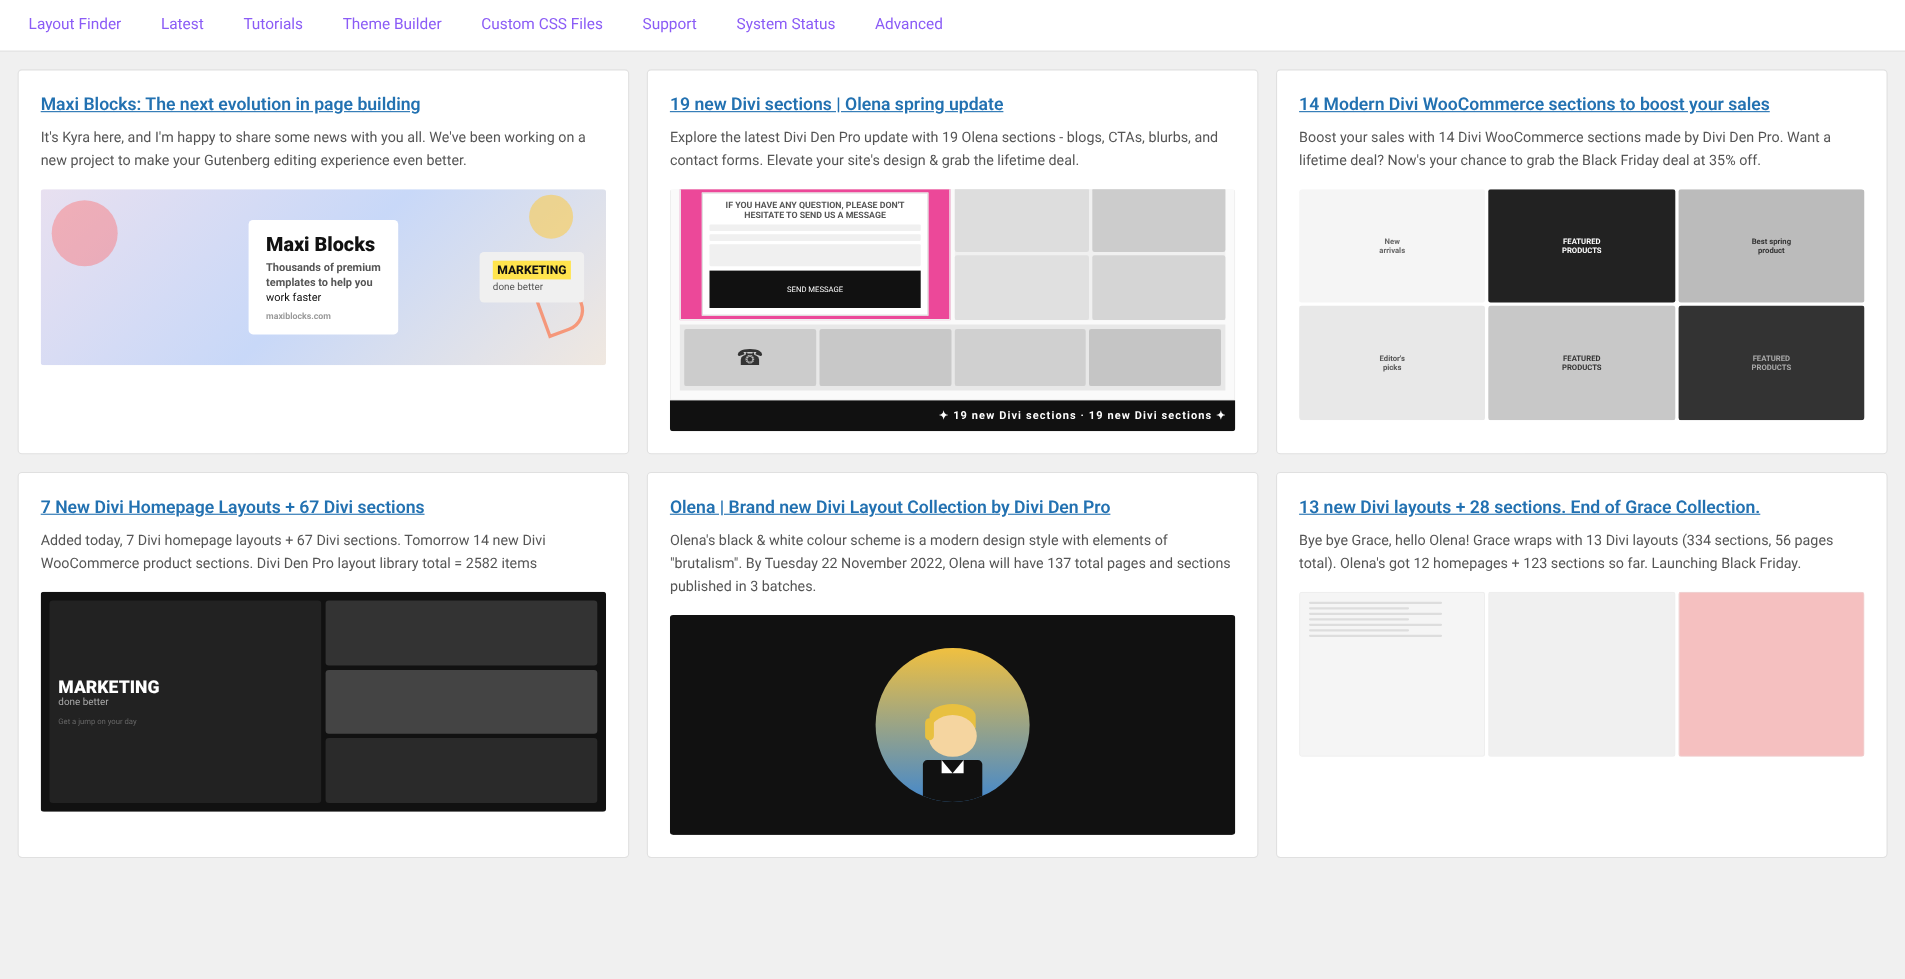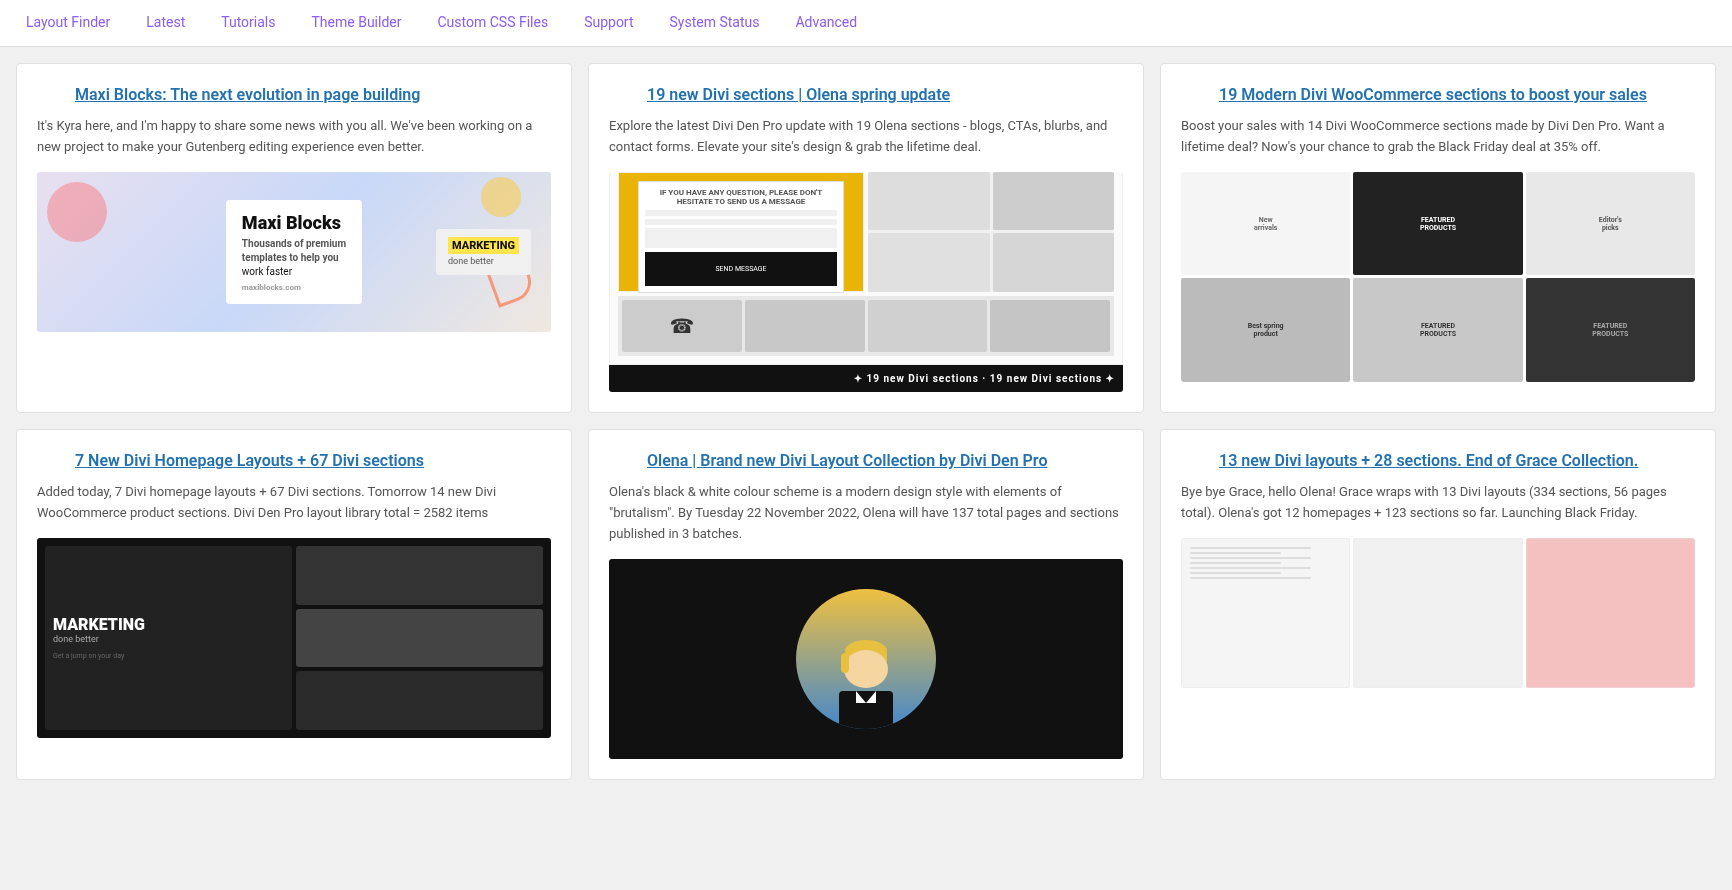--- a/index.html
+++ b/index.html
@@ -39,21 +39,20 @@
     }
 
     .card-title {
       font-size: 16px;
       font-weight: 600;
       color: #2271b1;
       text-decoration: underline;
       line-height: 1.4;
       margin-bottom: 10px;
       cursor: pointer;
-      margin-left: 38px;
     }
 
     .card-desc {
       font-size: 13px;
       color: #555;
       line-height: 1.6;
       margin-bottom: 14px;
     }
 
     .card-image {
@@ -288,21 +287,21 @@
         </div>
       </div>
     </div>
     </div>
     <div class="card">
       <div class="card-title">19 new Divi sections | Olena spring update</div>
       <div class="card-desc">Explore the latest Divi Den Pro update with 19 Olena sections - blogs, CTAs, blurbs, and contact forms. Elevate your site's design &amp; grab the lifetime deal.</div>
       <div class="card-image">
       <div class="img-divi">
         <div class="img-divi-top">
-          <div style="background:#eab308;border:1px solid #eee;height:120px;display:flex;flex-direction:column;align-items:center;padding:8px;">
+          <div style="background:#ec4899;border:1px solid #eee;height:120px;display:flex;flex-direction:column;justify-content:center;align-items:center;padding:8px;">
             <div class="divi-form-area" style="width:90%">
               <div style="font-size:8px;font-weight:700;text-align:center;margin-bottom:4px;">IF YOU HAVE ANY QUESTION, PLEASE DON'T<br>HESITATE TO SEND US A MESSAGE</div>
               <div class="divi-form-line"></div>
               <div class="divi-form-line"></div>
               <div class="divi-form-line" style="height:20px;"></div>
               <div style="background:#111;color:#fff;font-size:7px;text-align:center;padding:13px;margin-top:4px;">SEND MESSAGE</div>
             </div>
           </div>
           <div style="background:#f0f0f0;height:120px;display:grid;grid-template-columns:1fr 1fr;grid-template-rows:1fr 1fr;gap:3px;">
             <div style="background:#ddd;border-radius:2px;"></div>
@@ -317,35 +316,35 @@
             <div style="background:#c8c8c8;border-radius:2px;"></div>
             <div style="background:#d0d0d0;border-radius:2px;"></div>
             <div style="background:#c5c5c5;border-radius:2px;"></div>
           </div>
         </div>
         <div class="img-divi-bottom">✦ 19 new Divi sections · 19 new Divi sections ✦</div>
       </div>
     </div>
     </div>
     <div class="card">
-      <div class="card-title">19 Modern Divi WooCommerce sections to boost your sales</div>
+      <div class="card-title">14 Modern Divi WooCommerce sections to boost your sales</div>
       <div class="card-desc">Boost your sales with 14 Divi WooCommerce sections made by Divi Den Pro. Want a lifetime deal? Now's your chance to grab the Black Friday deal at 35% off.</div>
       <div class="card-image">
       <div class="img-woo">
         <div class="img-woo-cell light">
             <div class="img-woo-label" style="color:#666">New<br>arrivals</div>
           </div>
         <div class="img-woo-cell dark">
             <div class="img-woo-label" style="color:#fff">FEATURED<br>PRODUCTS</div>
           </div>
+        <div class="img-woo-cell medium">
+            <div class="img-woo-label" style="color:#333">Best spring<br>product</div>
+          </div>
         <div class="img-woo-cell light" style="background:#e8e8e8;">
             <div class="img-woo-label" style="color:#555">Editor's<br>picks</div>
-          </div>
-        <div class="img-woo-cell medium">
-            <div class="img-woo-label" style="color:#333">Best spring<br>product</div>
           </div>
         <div class="img-woo-cell medium" style="background:#c8c8c8;">
             <div class="img-woo-label" style="color:#333">FEATURED<br>PRODUCTS</div>
           </div>
         <div class="img-woo-cell dark" style="background:#333;">
             <div class="img-woo-label" style="color:#aaa">FEATURED<br>PRODUCTS</div>
           </div>
       </div>
     </div>
     </div>

